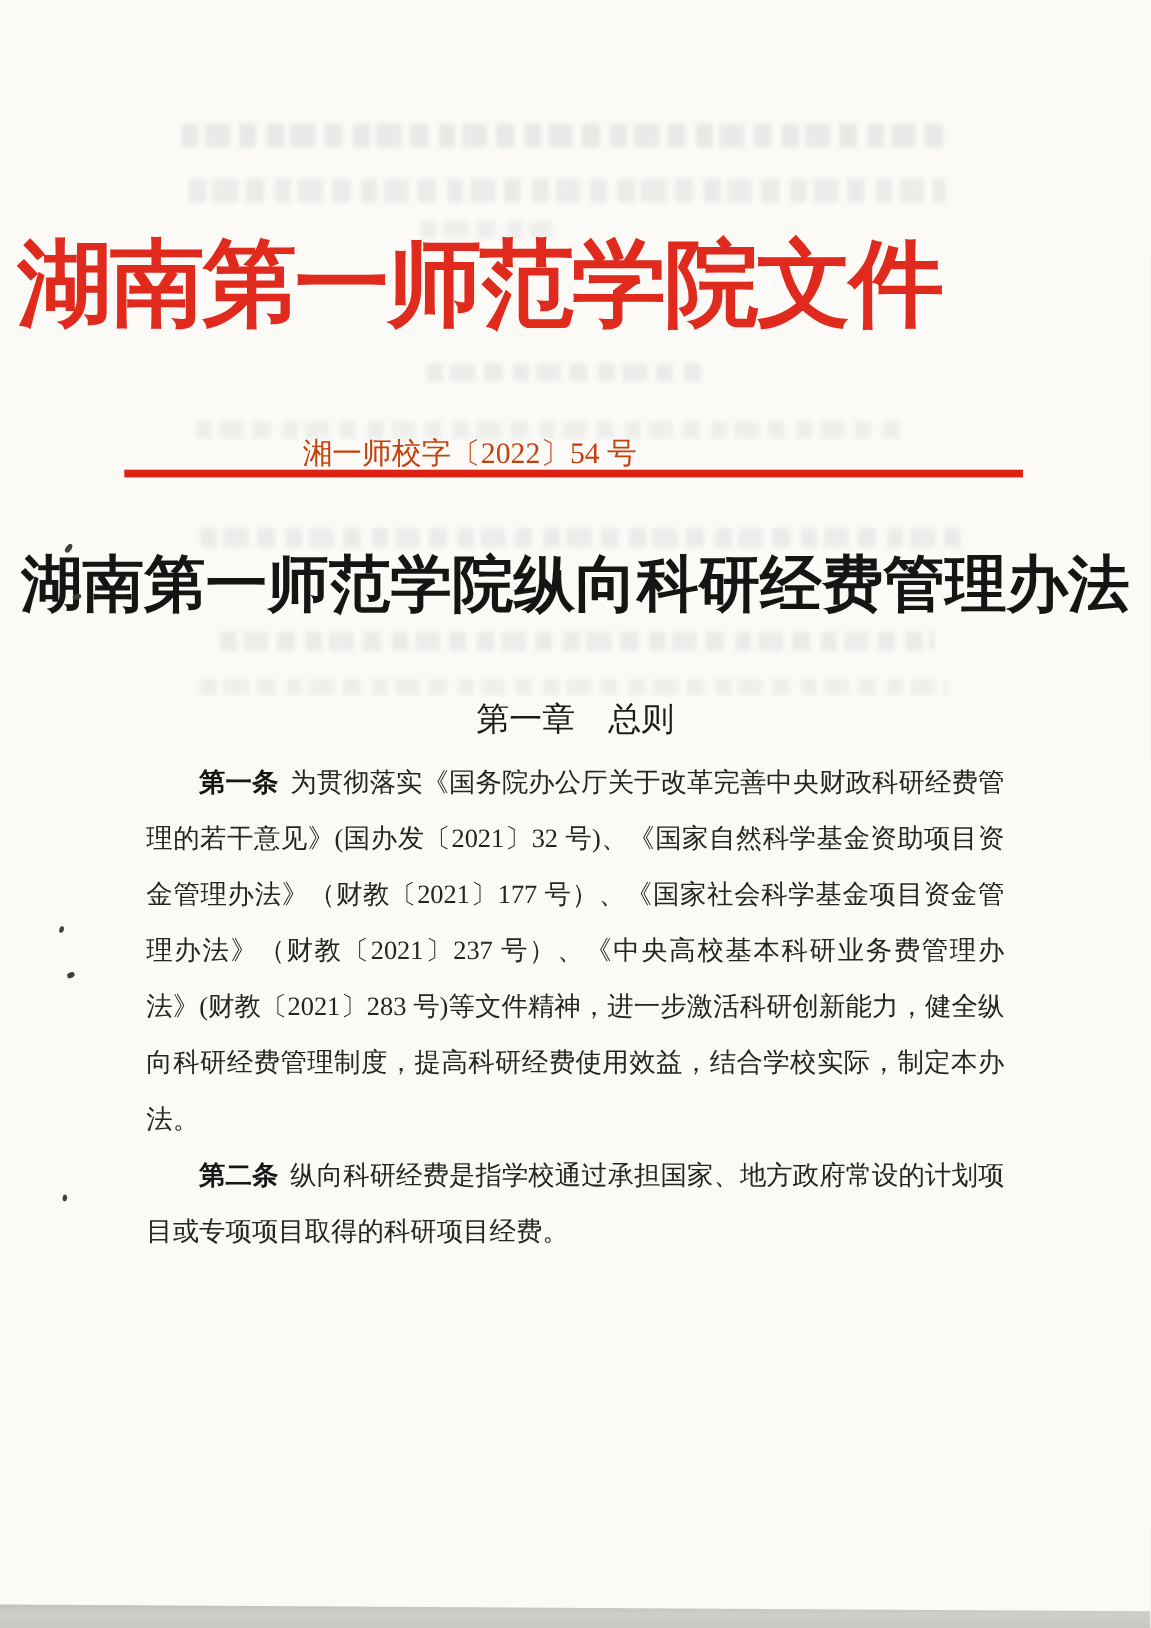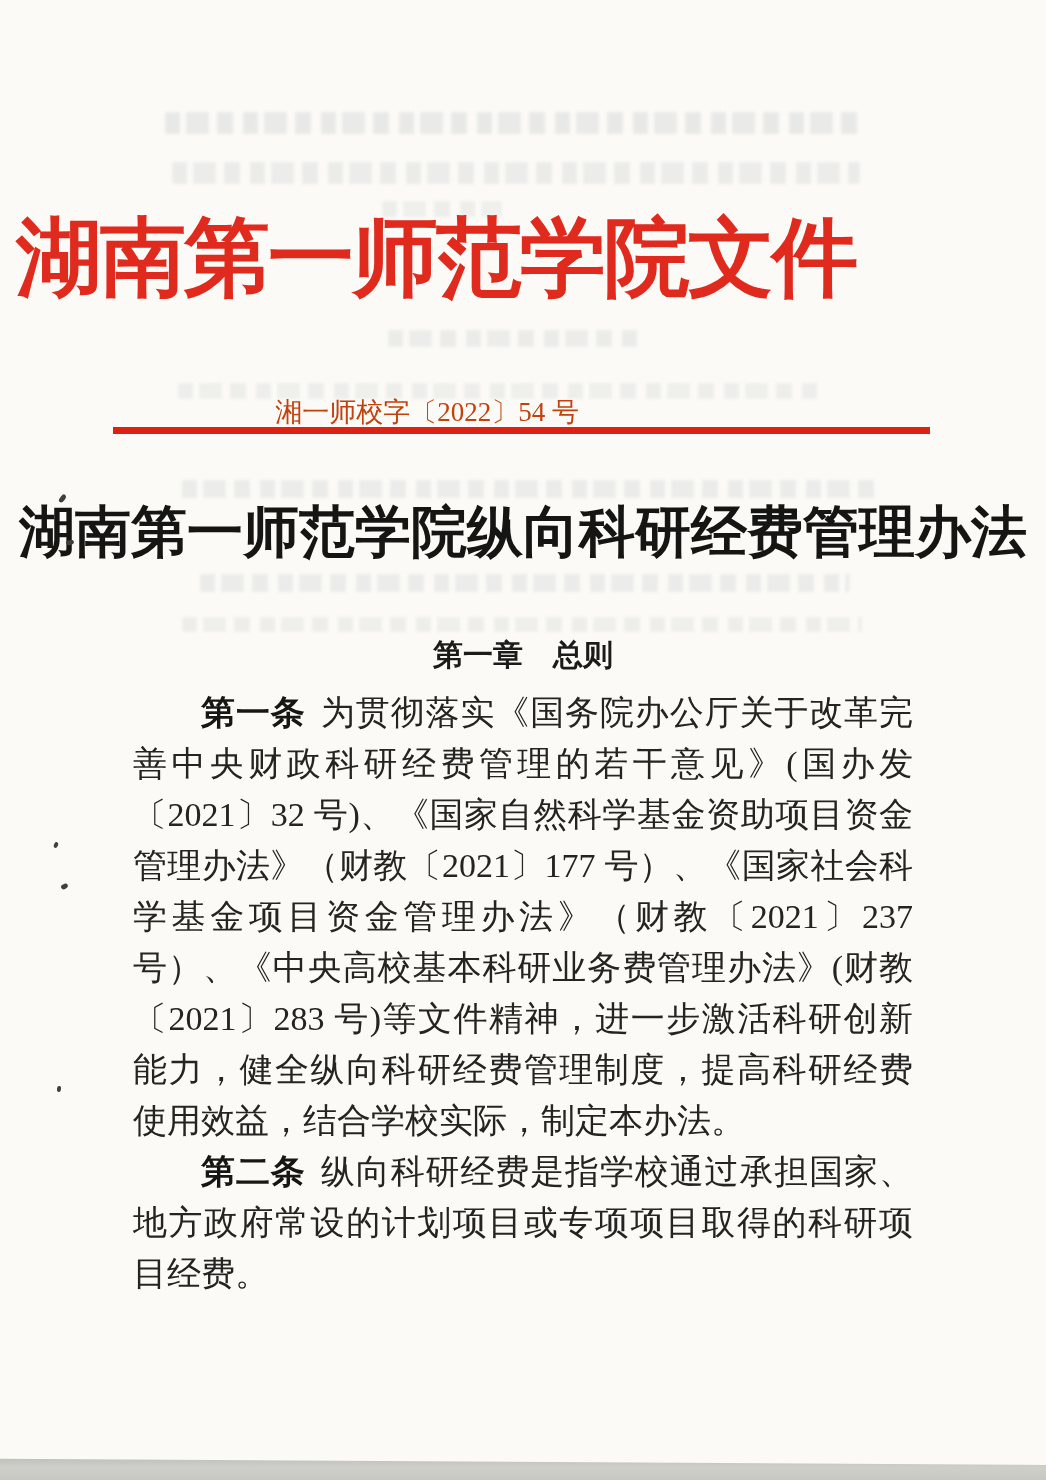--- a/index.html
+++ b/index.html
@@ -53,27 +53,27 @@
     text-align: center;
     font-size: 56px; line-height: 52px;
     font-weight: 700;
     color: #151513;
     letter-spacing: 0px;
   }
   .chapter-heading {
     position: absolute; top: 637px; left: 0; width: 1046px;
     text-align: center;
     font-size: 30px; line-height: 36px;
-    font-weight: 700;
+    font-weight: 400;
     color: #1b1b19;
   }
   .body-text {
     position: absolute; top: 687px; left: 133px;
     width: 780px;
-    font-size: 34px; line-height: 51px;
+    font-size: 24px; line-height: 51px;
     color: #242422;
     text-align: justify;
   }
   .body-text p {
     margin: 0;
     text-indent: 2em;
   }
   .article-label {
     font-weight: 700;
     margin-right: 0.45em;

